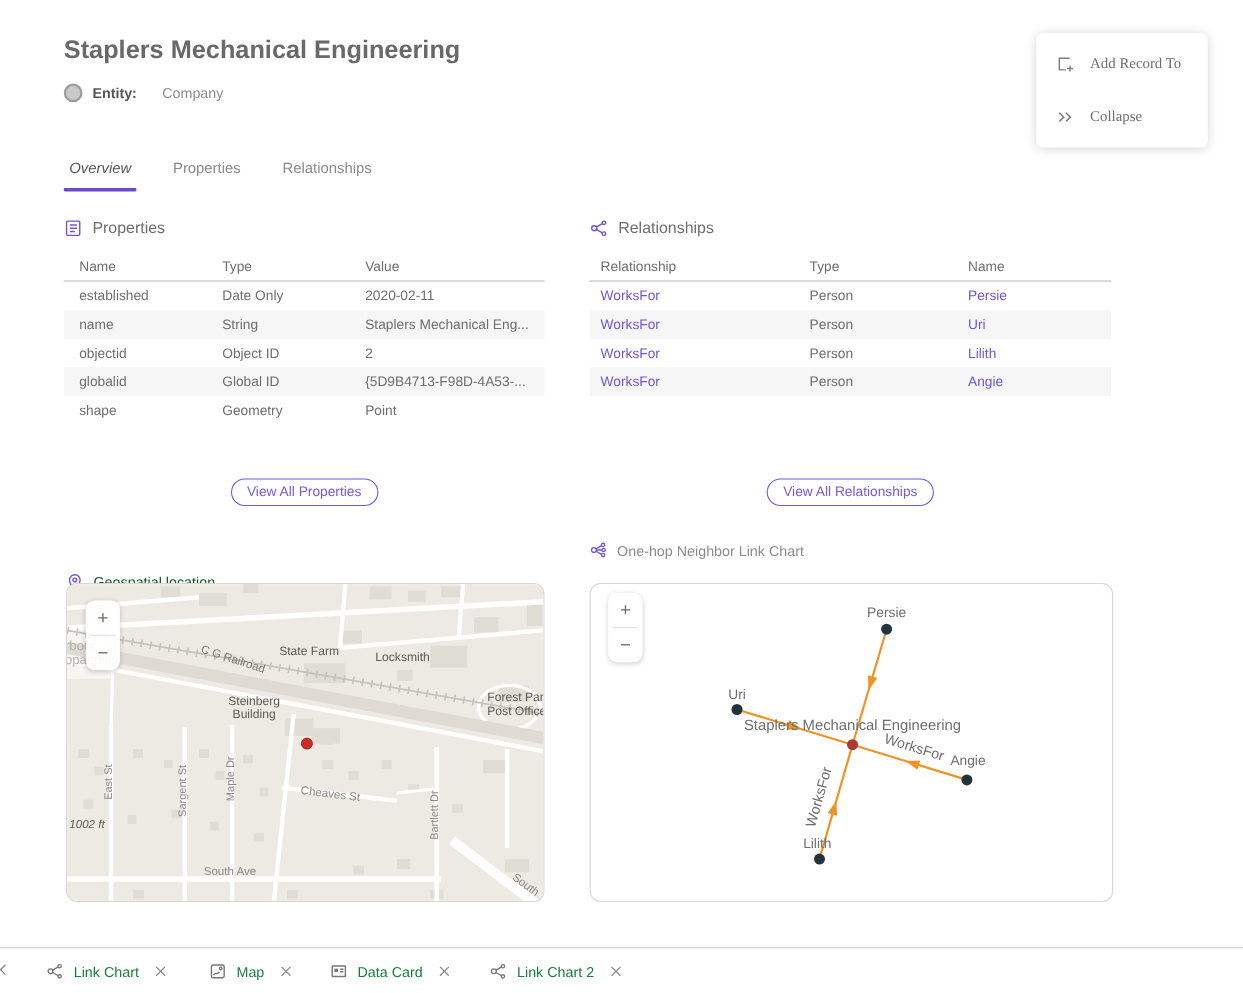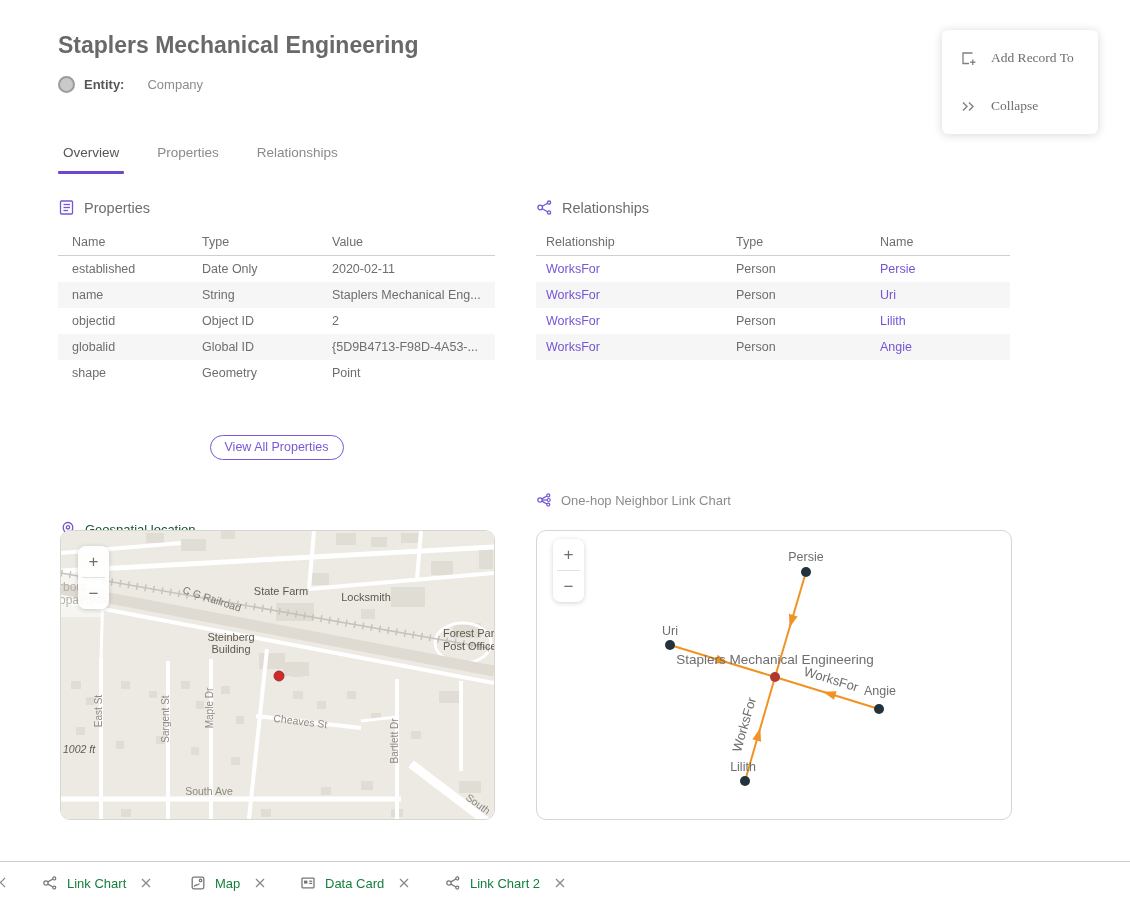--- a/index.html
+++ b/index.html
@@ -11,21 +11,21 @@
   .entity-dot{width:13px;height:13px;border-radius:50%;background:#c9c9c9;border:2px solid #9c9c9c;margin-right:9px;}
   .entity-label{font-weight:700;color:#565656;margin-right:23px;}
   
   .context-menu{position:absolute;left:942px;top:30px;width:156px;background:#fff;border-radius:6px;
                 box-shadow:0 1px 10px rgba(0,0,0,.16);padding:4px 0;}
   .menu-item{height:48px;display:flex;align-items:center;padding-left:18px;font-size:13.5px;color:#6e6e6e;cursor:pointer;font-family:Liberation Serif, serif;}
   .menu-item svg{margin-right:14px;}
   
   .tabs{position:absolute;left:58px;top:145px;display:flex;gap:28px;font-size:13.5px;}
   .tab{position:relative;color:#8a8a8a;padding:0 5px 14px 5px;cursor:pointer;}
-  .tab.active{color:#565656;}
+  .tab.active{color:#565656;font-style:italic;}
   .tab.active::after{content:"";position:absolute;left:0;right:0;bottom:0;height:3px;background:#6d48cb;border-radius:1px;}
   
   .section{position:absolute;}
   .sec-head{display:flex;align-items:center;font-size:14.5px;color:#6e6e6e;}
   .sec-head svg{margin-right:9px;}
   table.dtable{border-collapse:collapse;table-layout:fixed;width:100%;margin-top:13px;font-size:12.5px;color:#6e6e6e;}
   table.dtable th{font-weight:400;text-align:left;height:26px;border-bottom:1px solid #cfcfcf;padding:0;color:#6e6e6e;}
   table.dtable td{height:26px;padding:0;white-space:nowrap;overflow:hidden;}
   table.dtable th:first-child,table.dtable td:first-child{padding-left:14px;}
   table.rel th:first-child,table.rel td:first-child{padding-left:10px;}
@@ -183,20 +183,23 @@
             <td><a class="plink">WorksFor</a></td>
             <td>Person</td>
             <td><a class="plink">Angie</a></td>
           </tr>
       </tbody>
     </table>
   </div>
 
   <div class="btn-row" style="left:58px;top:435px;width:437px;">
     <button class="pill-btn">View All Properties</button>
+  </div>
+  <div class="btn-row" style="left:536px;top:435px;width:474px;">
+    <button class="pill-btn">View All Relationships</button>
   </div>
 
   <div class="sec-head" style="position:absolute;left:60px;top:492px;font-size:13px;color:#14532d;margin-top:29px;">
     <svg width="16" height="16" viewBox="0 0 16 16" fill="none" stroke="#7455d4" stroke-width="1.3">
       <path d="M8,1.5 C5.3,1.5 3.2,3.7 3.2,6.4 c0,3.4 4.8,7.8 4.8,7.8 s4.8,-4.4 4.8,-7.8 C12.8,3.7 10.7,1.5 8,1.5 Z"></path>
       <circle cx="8" cy="6.3" r="1.7"></circle>
     </svg>
     <span>Geospatial location</span>
   </div>
   <div class="sec-head" style="position:absolute;left:536px;top:492px;font-size:13px;color:#8c8c8c;">

